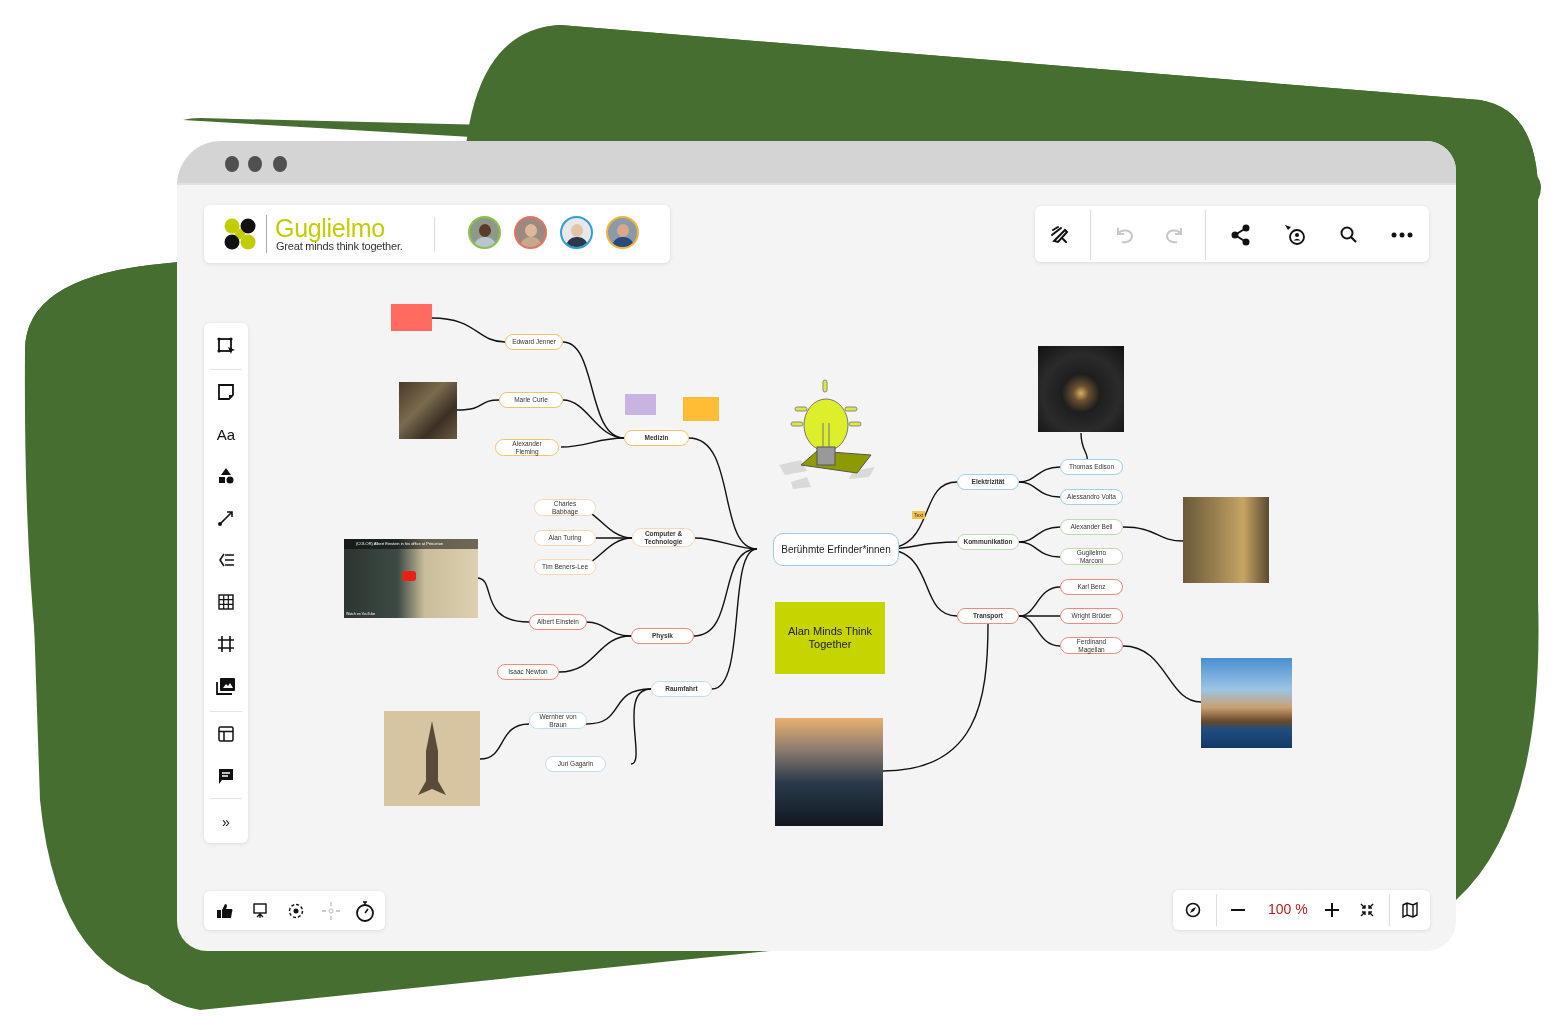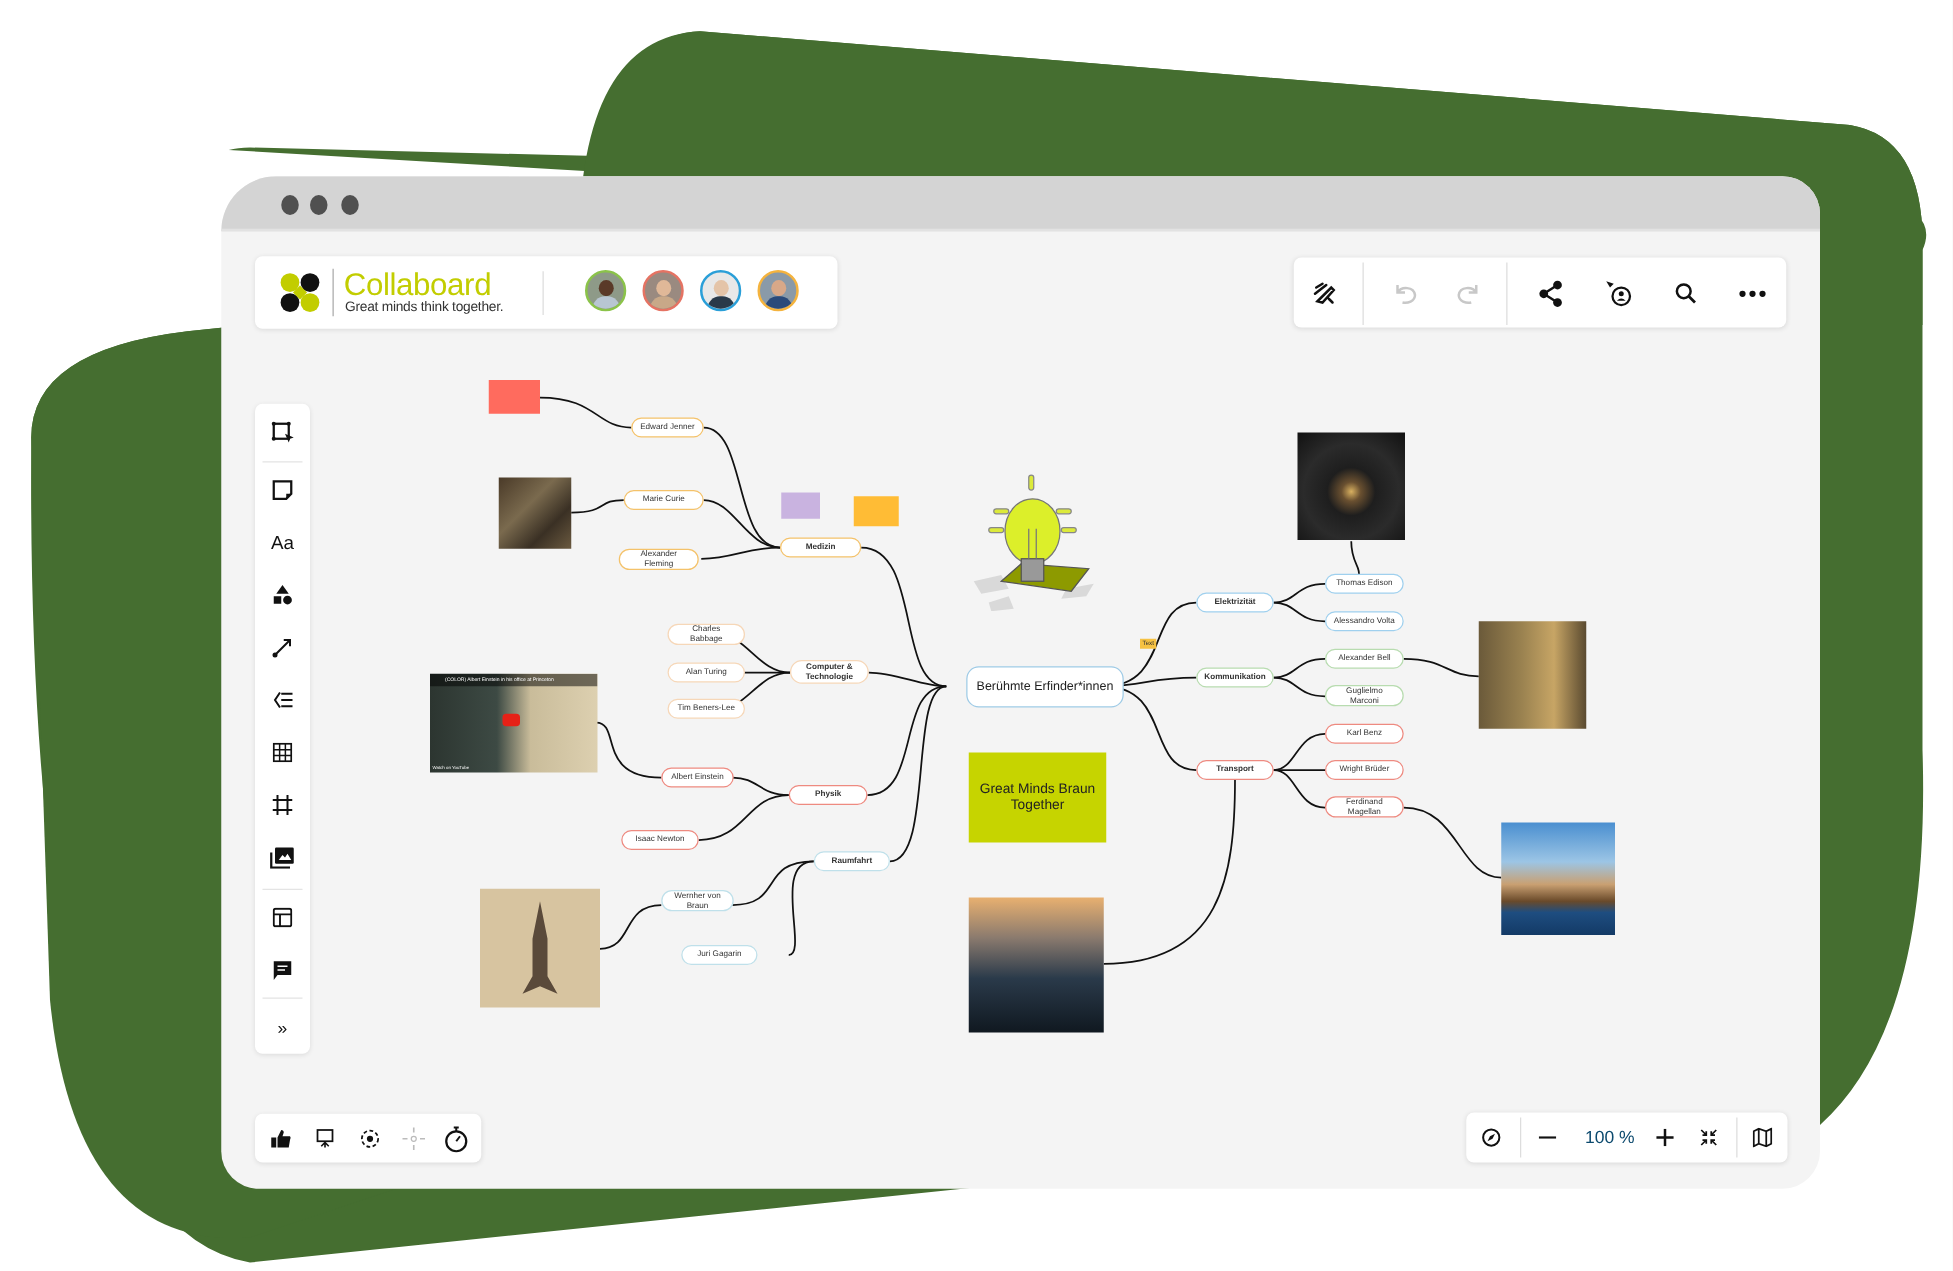--- a/index.html
+++ b/index.html
@@ -24,21 +24,21 @@
   .lt-sep{position:absolute;left:6px;width:32px;height:1px;background:#e4e4e4;}
   .bottom-left{left:27px;top:750px;width:181px;height:39px;}
   .bottom-right{left:996px;top:749px;width:257px;height:40px;}
   .canvas{position:absolute;left:0;top:0;}
   .node{position:absolute;box-sizing:border-box;background:#fff;border-radius:12px;font-size:6.5px;color:#333;display:flex;align-items:center;justify-content:center;text-align:center;line-height:8px;white-space:normal;}
   .node.main{font-size:10px;color:#222;border-radius:10px;}
   .node.cat{font-weight:bold;font-size:6.5px;}
   .sticky{position:absolute;}
   .img{position:absolute;overflow:hidden;}
   .tag{position:absolute;background:#f6c243;font-size:5px;padding:1px 2px;color:#333;}
-  .zoom-text{position:absolute;left:95px;top:11px;font-size:14px;color:#0c4a6e;}
+  .zoom-text{position:absolute;left:95px;top:11px;font-size:14px;color:#b91c1c;}
 </style>
 </head>
 <body>
 
 <svg class="bg-shape" width="1562" height="1017" viewBox="0 0 1562 1017">
   <path d="M183,120 Q190,118 200,118 L1420,148 Q1560,152 1538,200 L1538,600 Q1545,820 1456,900 L1456,880 L200,1010 Q20,980 25,350 Q25,280 150,265 L463,232 Q463,30 560,25 L1480,100 Q1540,110 1538,200" fill="#456e30"></path>
   <path d="M560,25 Q463,30 463,200 L463,260 L1538,260 L1538,200 Q1540,110 1480,100 Z" fill="#456e30"></path>
   <path d="M25,350 Q25,280 150,265 L470,232 L470,900 L200,990 Q60,1000 40,800 Z" fill="#456e30"></path>
 </svg>
 
@@ -87,21 +87,21 @@
       <path d="M842,475 L883,475"></path>
       <path d="M842,475 C860,475 860,505 883,505"></path>
       <path d="M946,505 C990,505 990,561 1024,561"></path>
       <path d="M811,482 C811,560 800,630 706,630"></path>
     </g>
   </svg>
 
   <div class="sticky" style="left:214px;top:163px;width:41px;height:27px;background:#ff6b5e;"></div>
   <div class="sticky" style="left:448px;top:253px;width:31px;height:21px;background:#c9b3e0;"></div>
   <div class="sticky" style="left:506px;top:256px;width:36px;height:24px;background:#ffbc35;"></div>
-  <div class="sticky" style="left:598px;top:461px;width:110px;height:72px;background:#c6d400;display:flex;align-items:center;justify-content:center;text-align:center;font-size:11px;line-height:13px;color:#222;">Great Minds Braun Together</div>
+  <div class="sticky" style="left:598px;top:461px;width:110px;height:72px;background:#c6d400;display:flex;align-items:center;justify-content:center;text-align:center;font-size:11px;line-height:13px;color:#222;">Alan Minds Think Together</div>
 
   <div class="img" style="left:222px;top:241px;width:58px;height:57px;background:linear-gradient(135deg,#4a3a28,#7a6a4e 40%,#3a3024 70%,#6b5a40);"></div>
   <div class="img" style="left:167px;top:398px;width:134px;height:79px;background:linear-gradient(90deg,#2c3530 0%,#3d4a44 40%,#c9bc9a 60%,#ddd0b0 100%);">
     <div style="position:absolute;left:0;top:0;right:0;height:10px;background:rgba(0,0,0,0.5);font-size:4px;color:#fff;padding:2px 12px;box-sizing:border-box;white-space:nowrap;overflow:hidden;">(COLOR) Albert Einstein in his office at Princeton</div>
     <div style="position:absolute;left:58px;top:32px;width:14px;height:10px;background:#e62117;border-radius:3px;"></div>
     <div style="position:absolute;left:2px;bottom:2px;font-size:3.5px;color:#fff;">Watch on YouTube</div>
   </div>
   <div class="img" style="left:207px;top:570px;width:96px;height:95px;background:#d7c4a0;">
     <svg width="96" height="95" viewBox="0 0 96 95">
         <path d="M48,10 L54,40 L54,70 L62,84 L48,78 L34,84 L42,70 L42,40 Z" fill="#5a4a3a"></path>
@@ -166,21 +166,21 @@
 
   <div class="panel logo-panel">
     <svg class="logo-mark" viewBox="0 0 32 32">
       <circle cx="8" cy="8" r="7.5" fill="#c2cd00"></circle>
       <circle cx="24" cy="8" r="7.5" fill="#111"></circle>
       <circle cx="8" cy="24" r="7.5" fill="#111"></circle>
       <circle cx="24" cy="24" r="7.5" fill="#c2cd00"></circle>
       <rect x="8" y="8" width="16" height="16" fill="#c2cd00" transform="rotate(45 16 16) scale(0.5) translate(16 16)"></rect>
     </svg>
     <div class="logo-sep"></div>
-    <div class="logo-name">Collaboard</div>
+    <div class="logo-name">Guglielmo</div>
     <div class="logo-tag">Great minds think together.</div>
     <div class="vsep" style="left:230px;top:12px;height:35px;"></div>
     <div class="avatar" style="left:264px;border-color:#8bc34a;background:#8e9a88;">
         <div class="face" style="background:#5a3a28"></div>
         <div class="body" style="background:#b8c6d2"></div>
       </div>
     <div class="avatar" style="left:310px;border-color:#e57363;background:#9a8a80;">
         <div class="face" style="background:#e0b898"></div>
         <div class="body" style="background:#c8a888"></div>
       </div>

